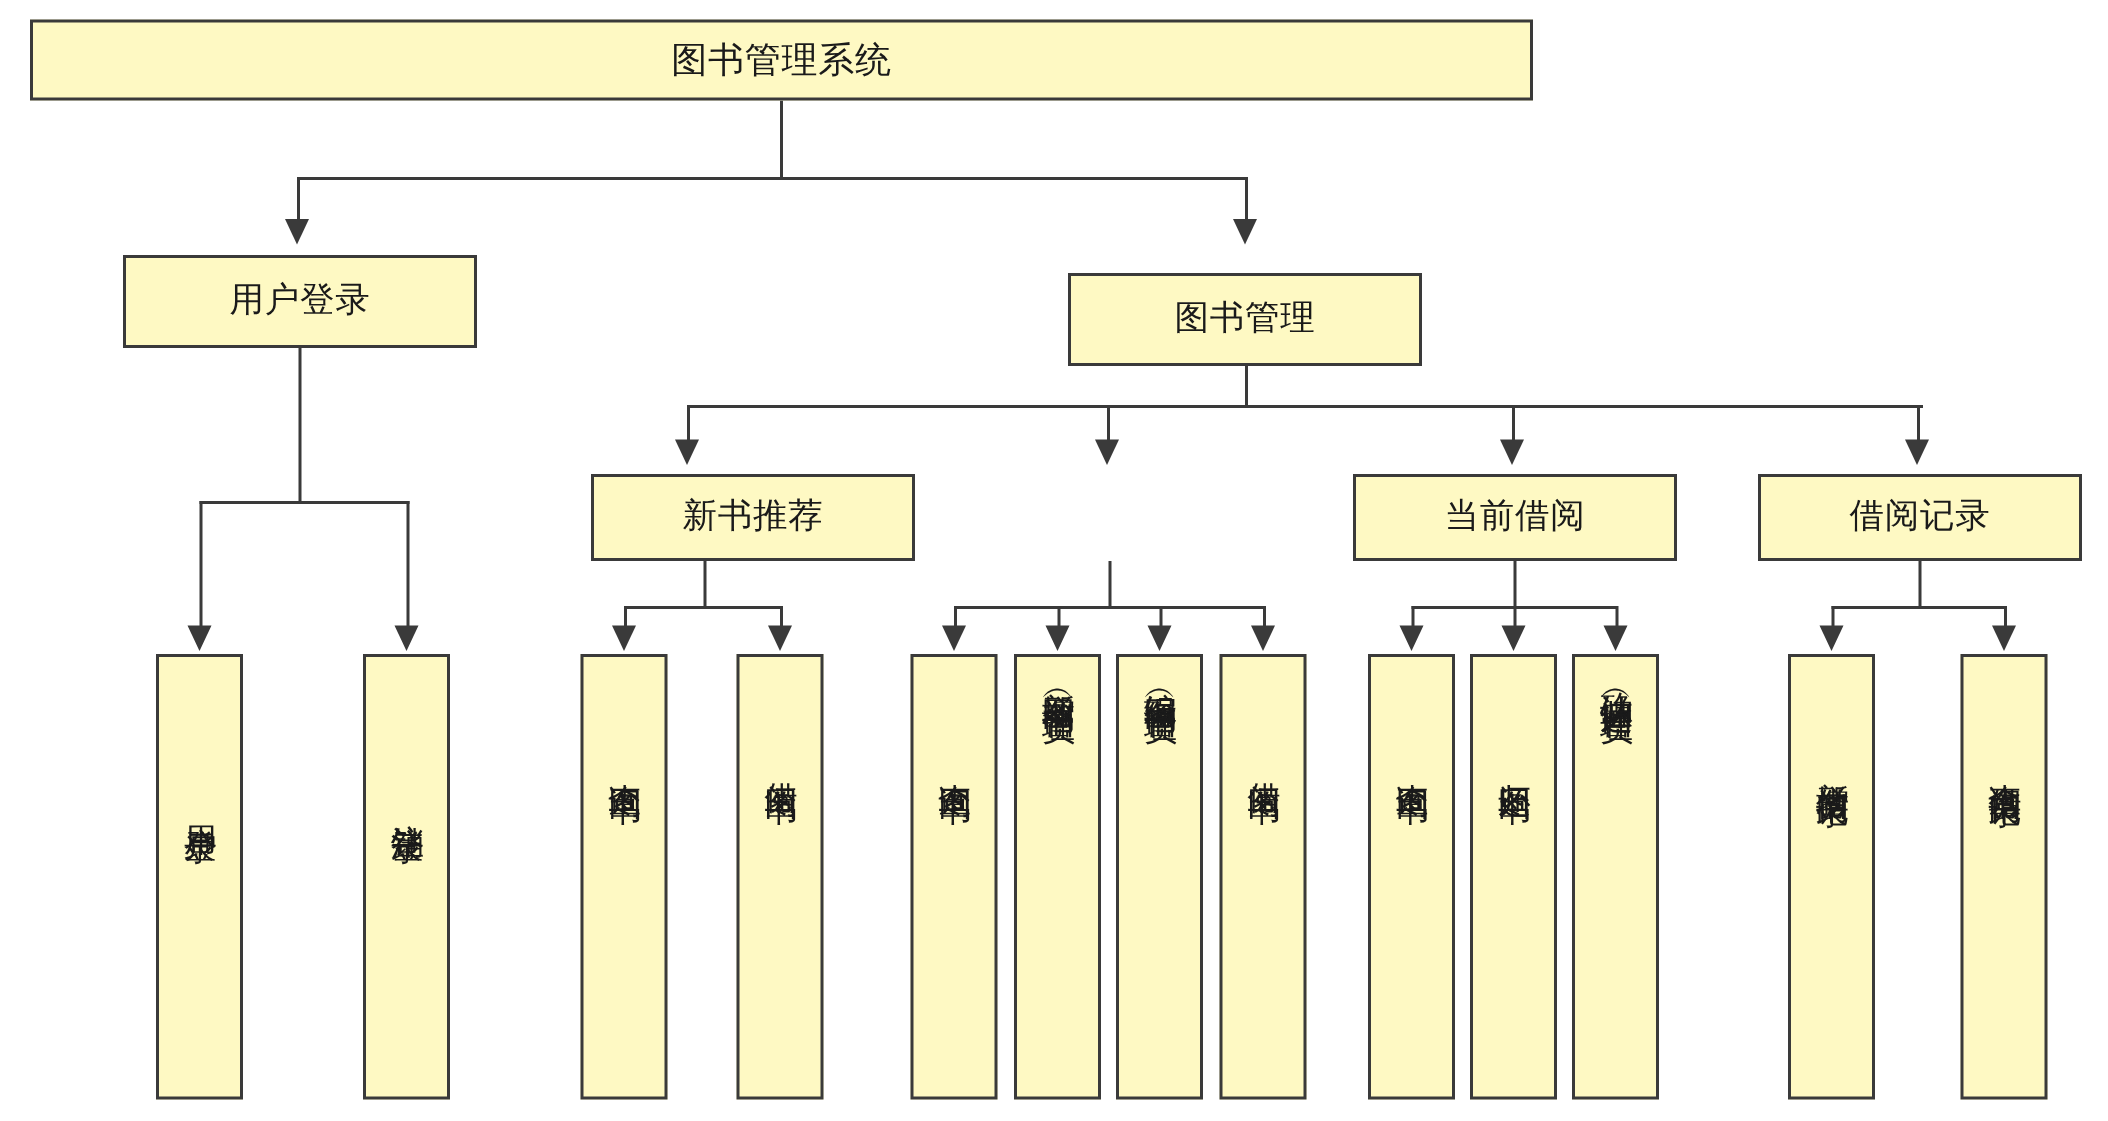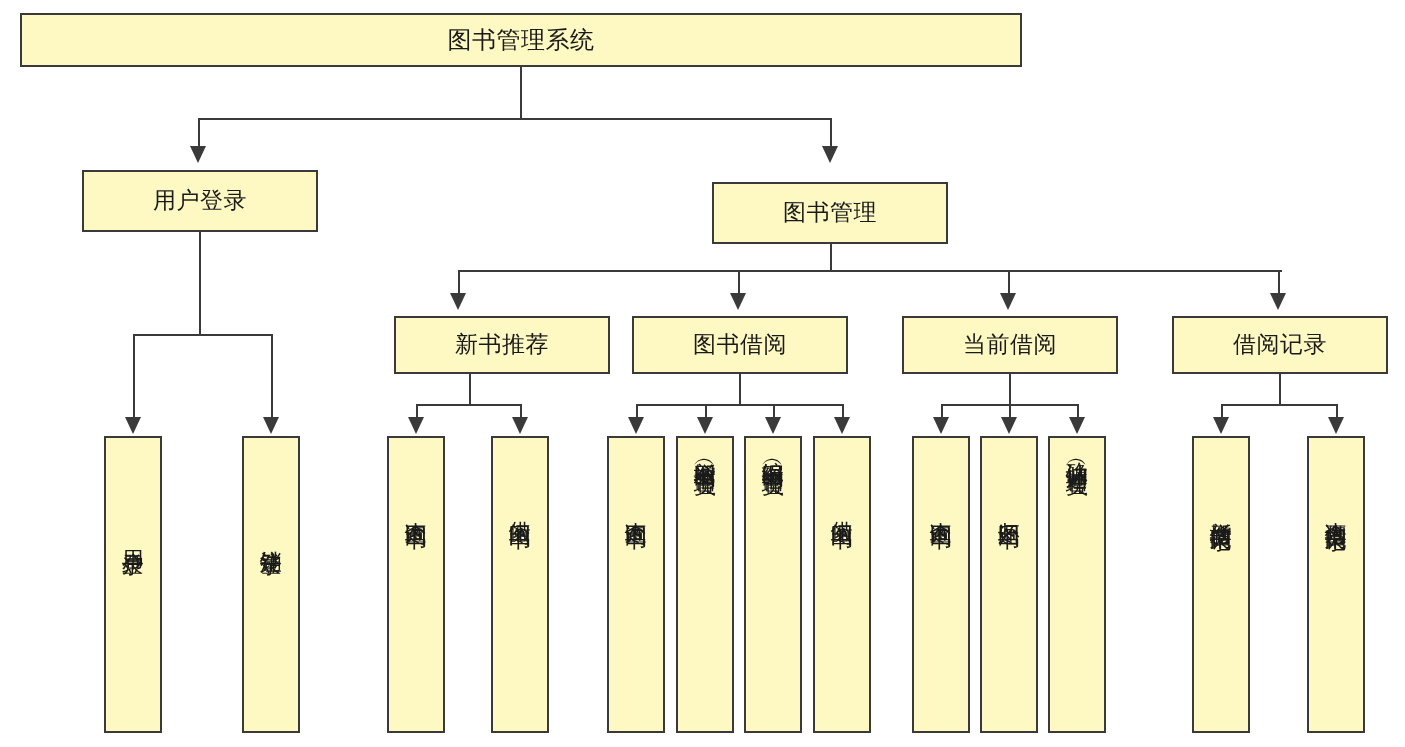--- a/index.html
+++ b/index.html
@@ -127,23 +127,20 @@
   <div class="edge v" style="left:737.5px; top:269.5px; height:25px;"></div>
   <div class="arrow" style="left:730px; top:293px;"></div>
   <div class="edge v" style="left:1007.5px; top:269.5px; height:25px;"></div>
   <div class="arrow" style="left:1000px; top:293px;"></div>
   <div class="edge v" style="left:1277.5px; top:269.5px; height:25px;"></div>
   <div class="arrow" style="left:1270px; top:293px;"></div>
 
   <div class="node horiz" style="left:362px; top:316px; width:216px; height:58px;margin-left:32px;">
     <span class="label">新书推荐</span>
   </div>
-  <div class="node horiz" style="left:632px; top:316px; width:216px; height:58px;">
-    <span class="label">图书借阅</span>
-  </div>
   <div class="node horiz" style="left:1172px; top:316px; width:216px; height:58px;">
     <span class="label">借阅记录</span>
   </div>
   <div class="node horiz" style="left:902px; top:316px; width:216px; height:58px;">
     <span class="label">当前借阅</span>
   </div>
 
   <div class="edge v" style="left:468.5px; top:374px; height:31px;"></div>
   <div class="edge h" style="left:416px; top:403.5px; width:106px;"></div>
   <div class="edge v" style="left:415.5px; top:403.5px; height:15px;"></div>

